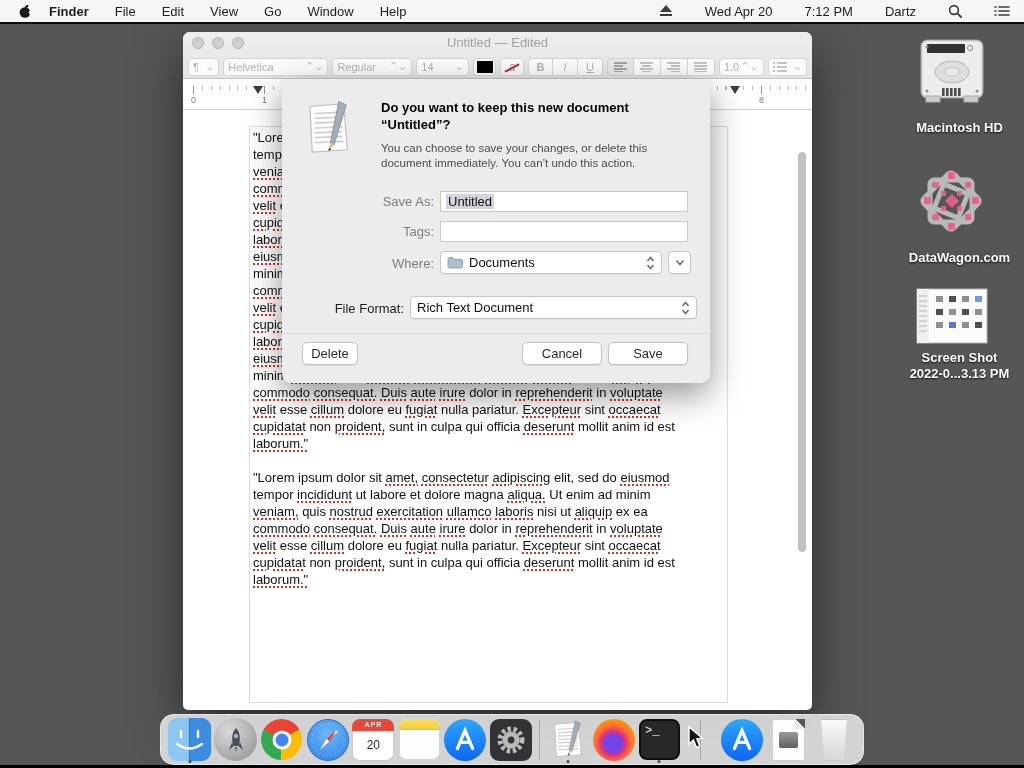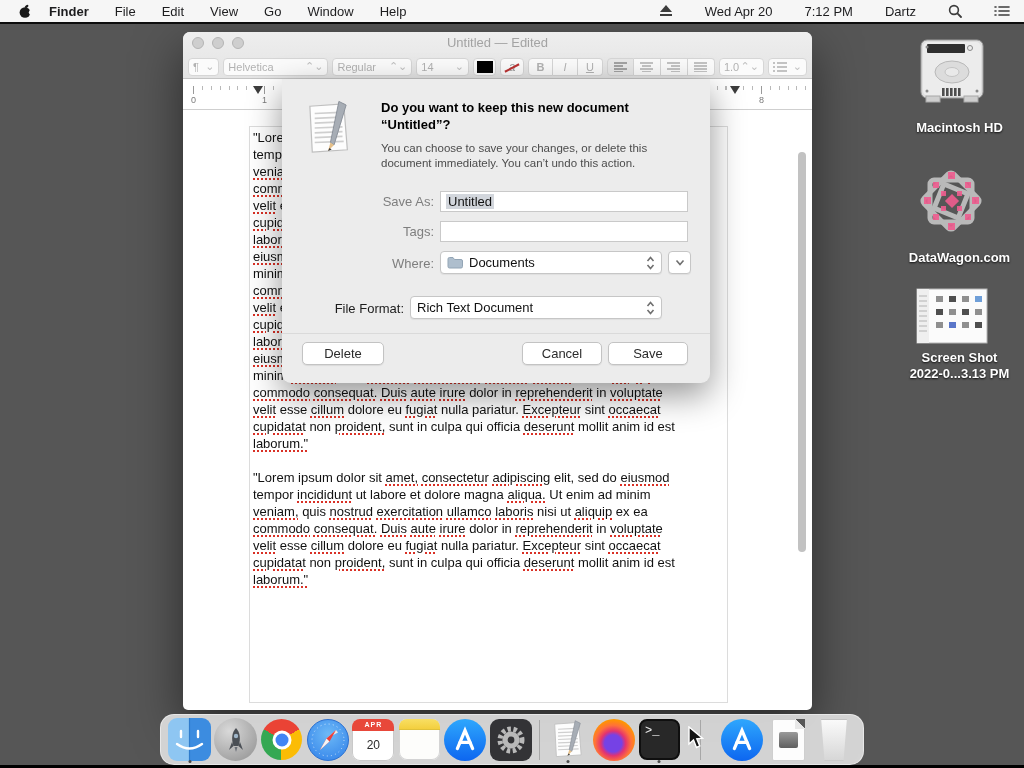--- a/index.html
+++ b/index.html
@@ -471,30 +471,30 @@
       <path d="M1.5 9 L4.5 12.5 L7.5 9" fill="none" stroke="#6f6f6f" stroke-width="1.6"></path>
     </svg>
   </div>
   <div class="sel" style="left:386px;top:172px;width:23px;justify-content:center;padding:0">
     <svg width="10" height="7" viewBox="0 0 10 7">
         <path d="M1.5 1.5 L5 5.5 L8.5 1.5" fill="none" stroke="#6f6f6f" stroke-width="1.6"></path>
       </svg>
   </div>
 
   <div class="f-label dark" style="left:0;top:222px;width:122px">File Format:</div>
-  <div class="sel" style="left:128px;top:217px;width:252px">
+  <div class="sel" style="left:128px;top:217px;width:287px">
     <span>Rich Text Document</span>
     <svg class="updown" width="9" height="14" viewBox="0 0 9 14">
       <path d="M1.5 5 L4.5 1.5 L7.5 5" fill="none" stroke="#6f6f6f" stroke-width="1.6"></path>
       <path d="M1.5 9 L4.5 12.5 L7.5 9" fill="none" stroke="#6f6f6f" stroke-width="1.6"></path>
     </svg>
   </div>
 
   <div class="sheet-div"></div>
-  <div class="btn" style="left:20px;width:82px">Delete</div>
+  <div class="btn" style="left:20px;width:56px">Delete</div>
   <div class="btn" style="left:240px;width:80px">Cancel</div>
   <div class="btn" style="left:326px;width:80px">Save</div>
 </div>
 
 <div class="dock">
   <div class="dock-item">
     <div class="icon-finder">
       <svg width="43" height="43" viewBox="0 0 43 43" style="position:absolute;left:0;top:0">
         <line x1="21.5" y1="0" x2="21.5" y2="43" stroke="#2f7ccc" stroke-width="1.2"></line>
         <g stroke="#fff" stroke-width="2.4" stroke-linecap="round" fill="none">

